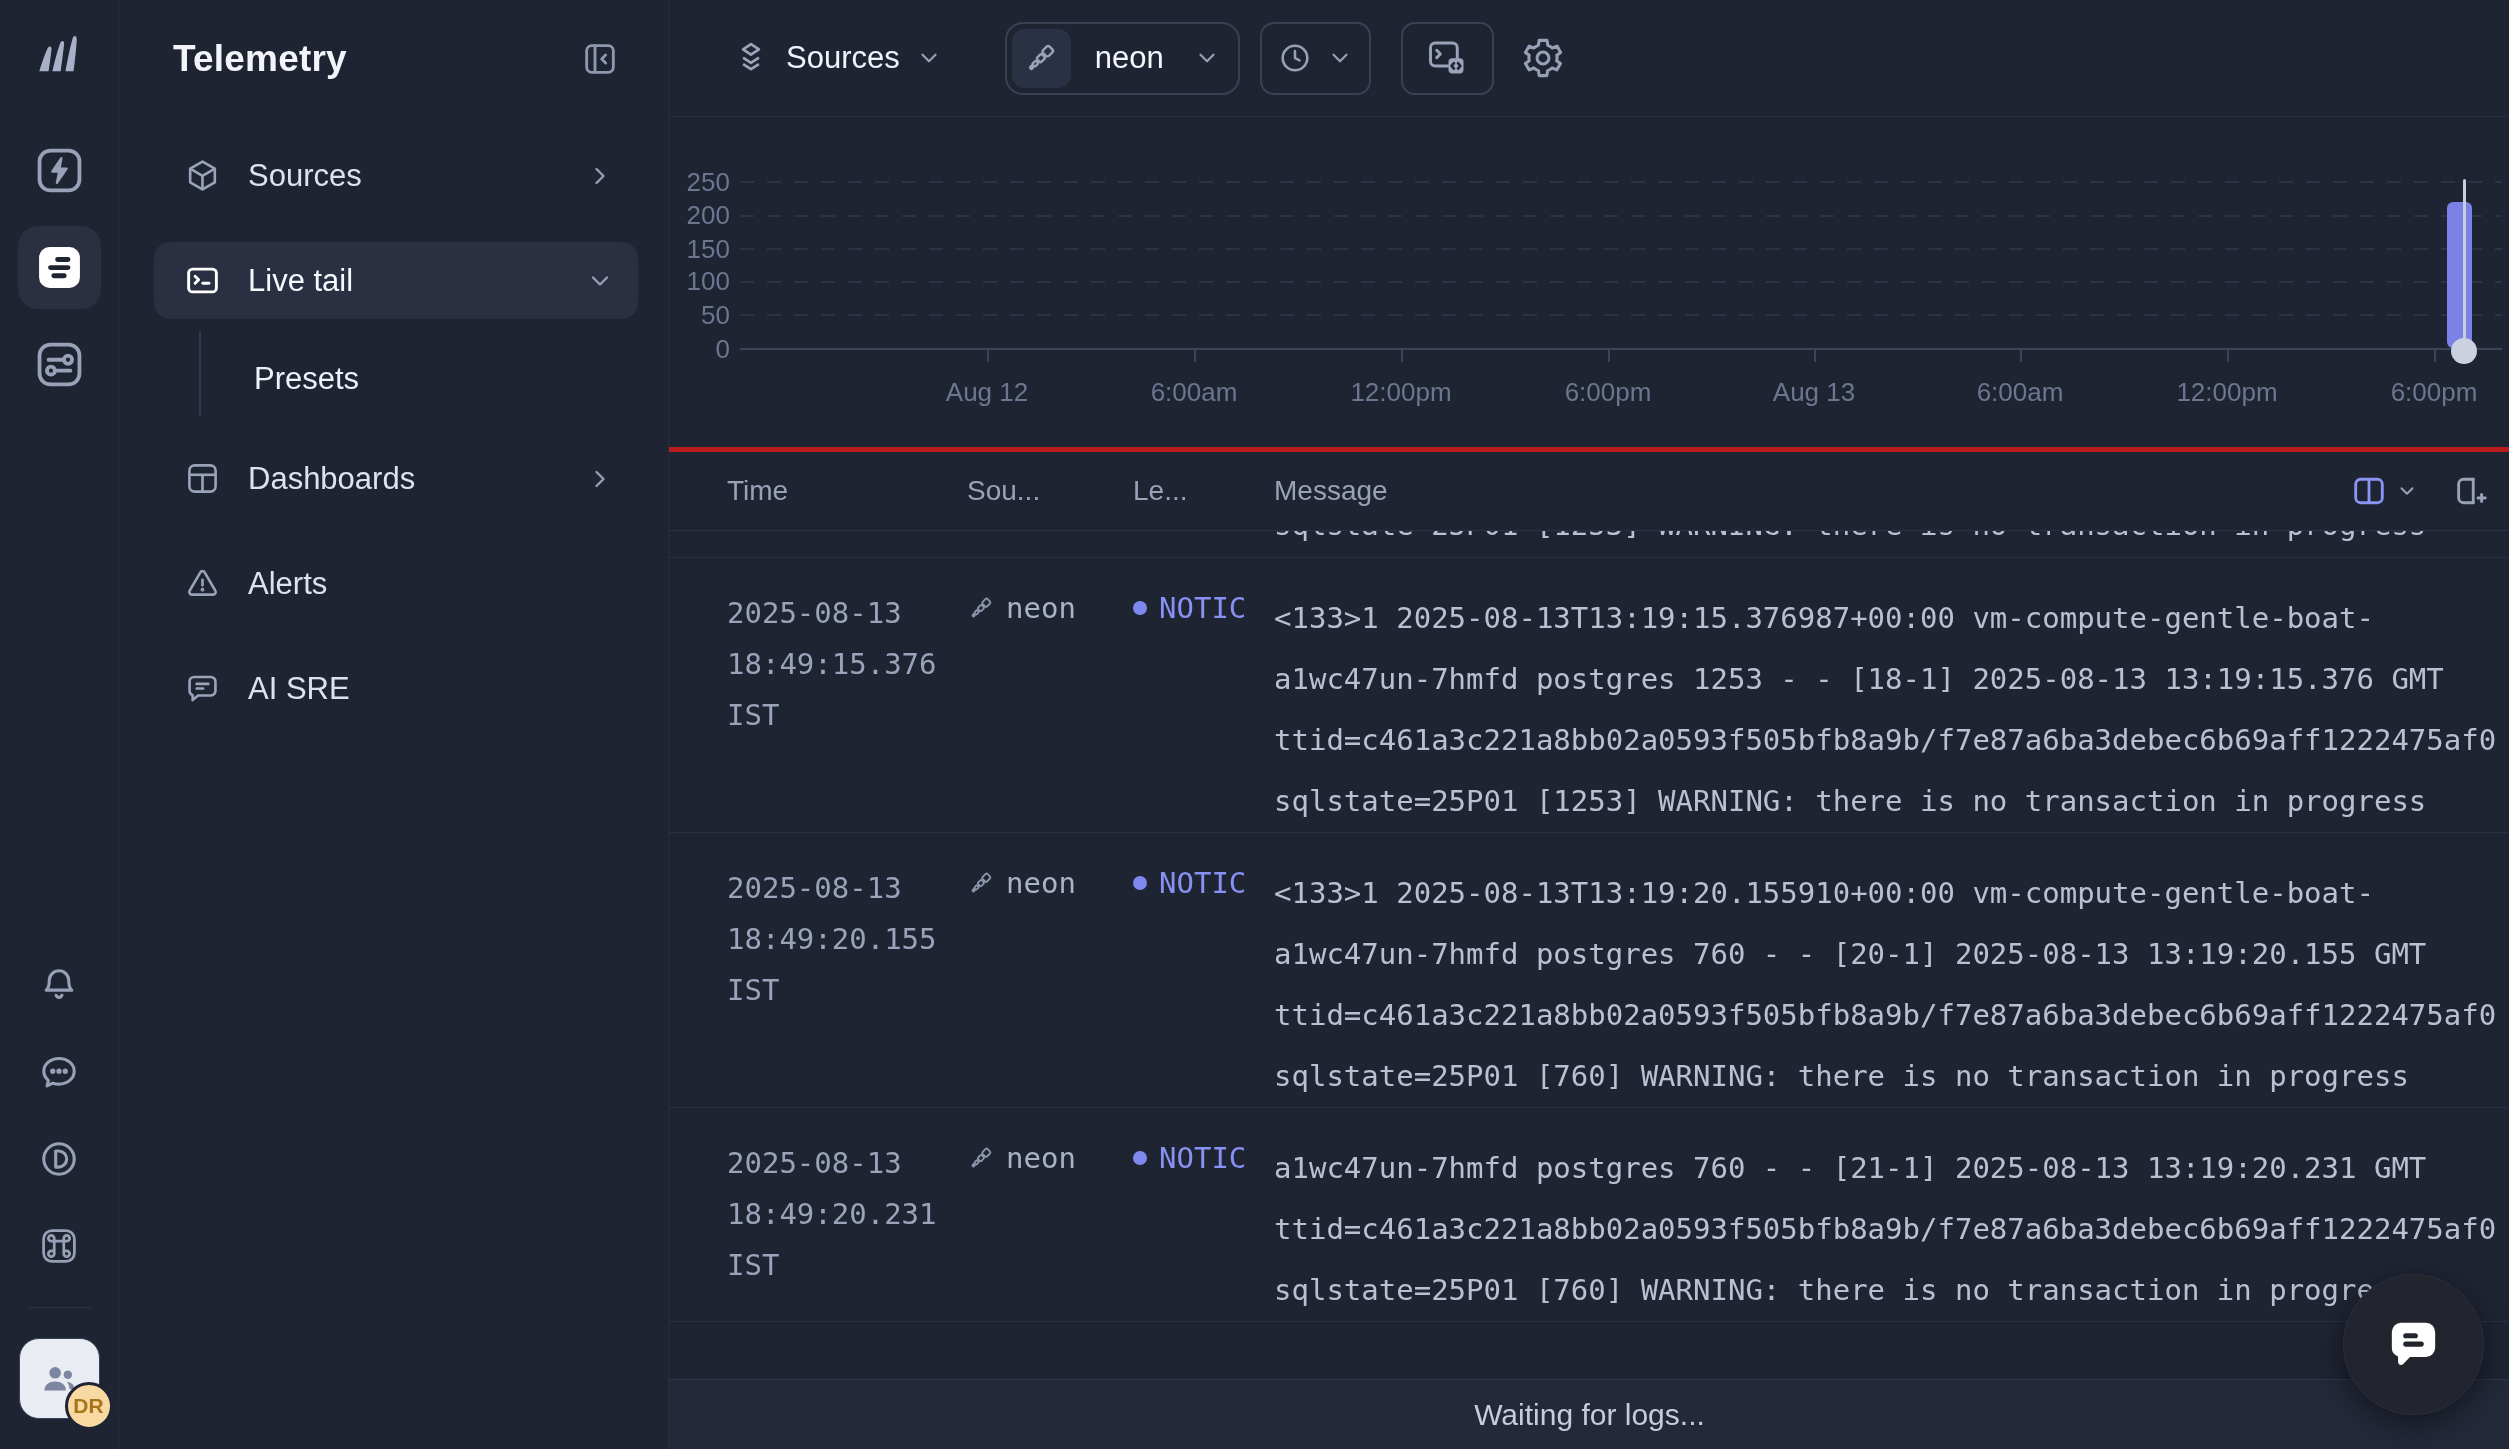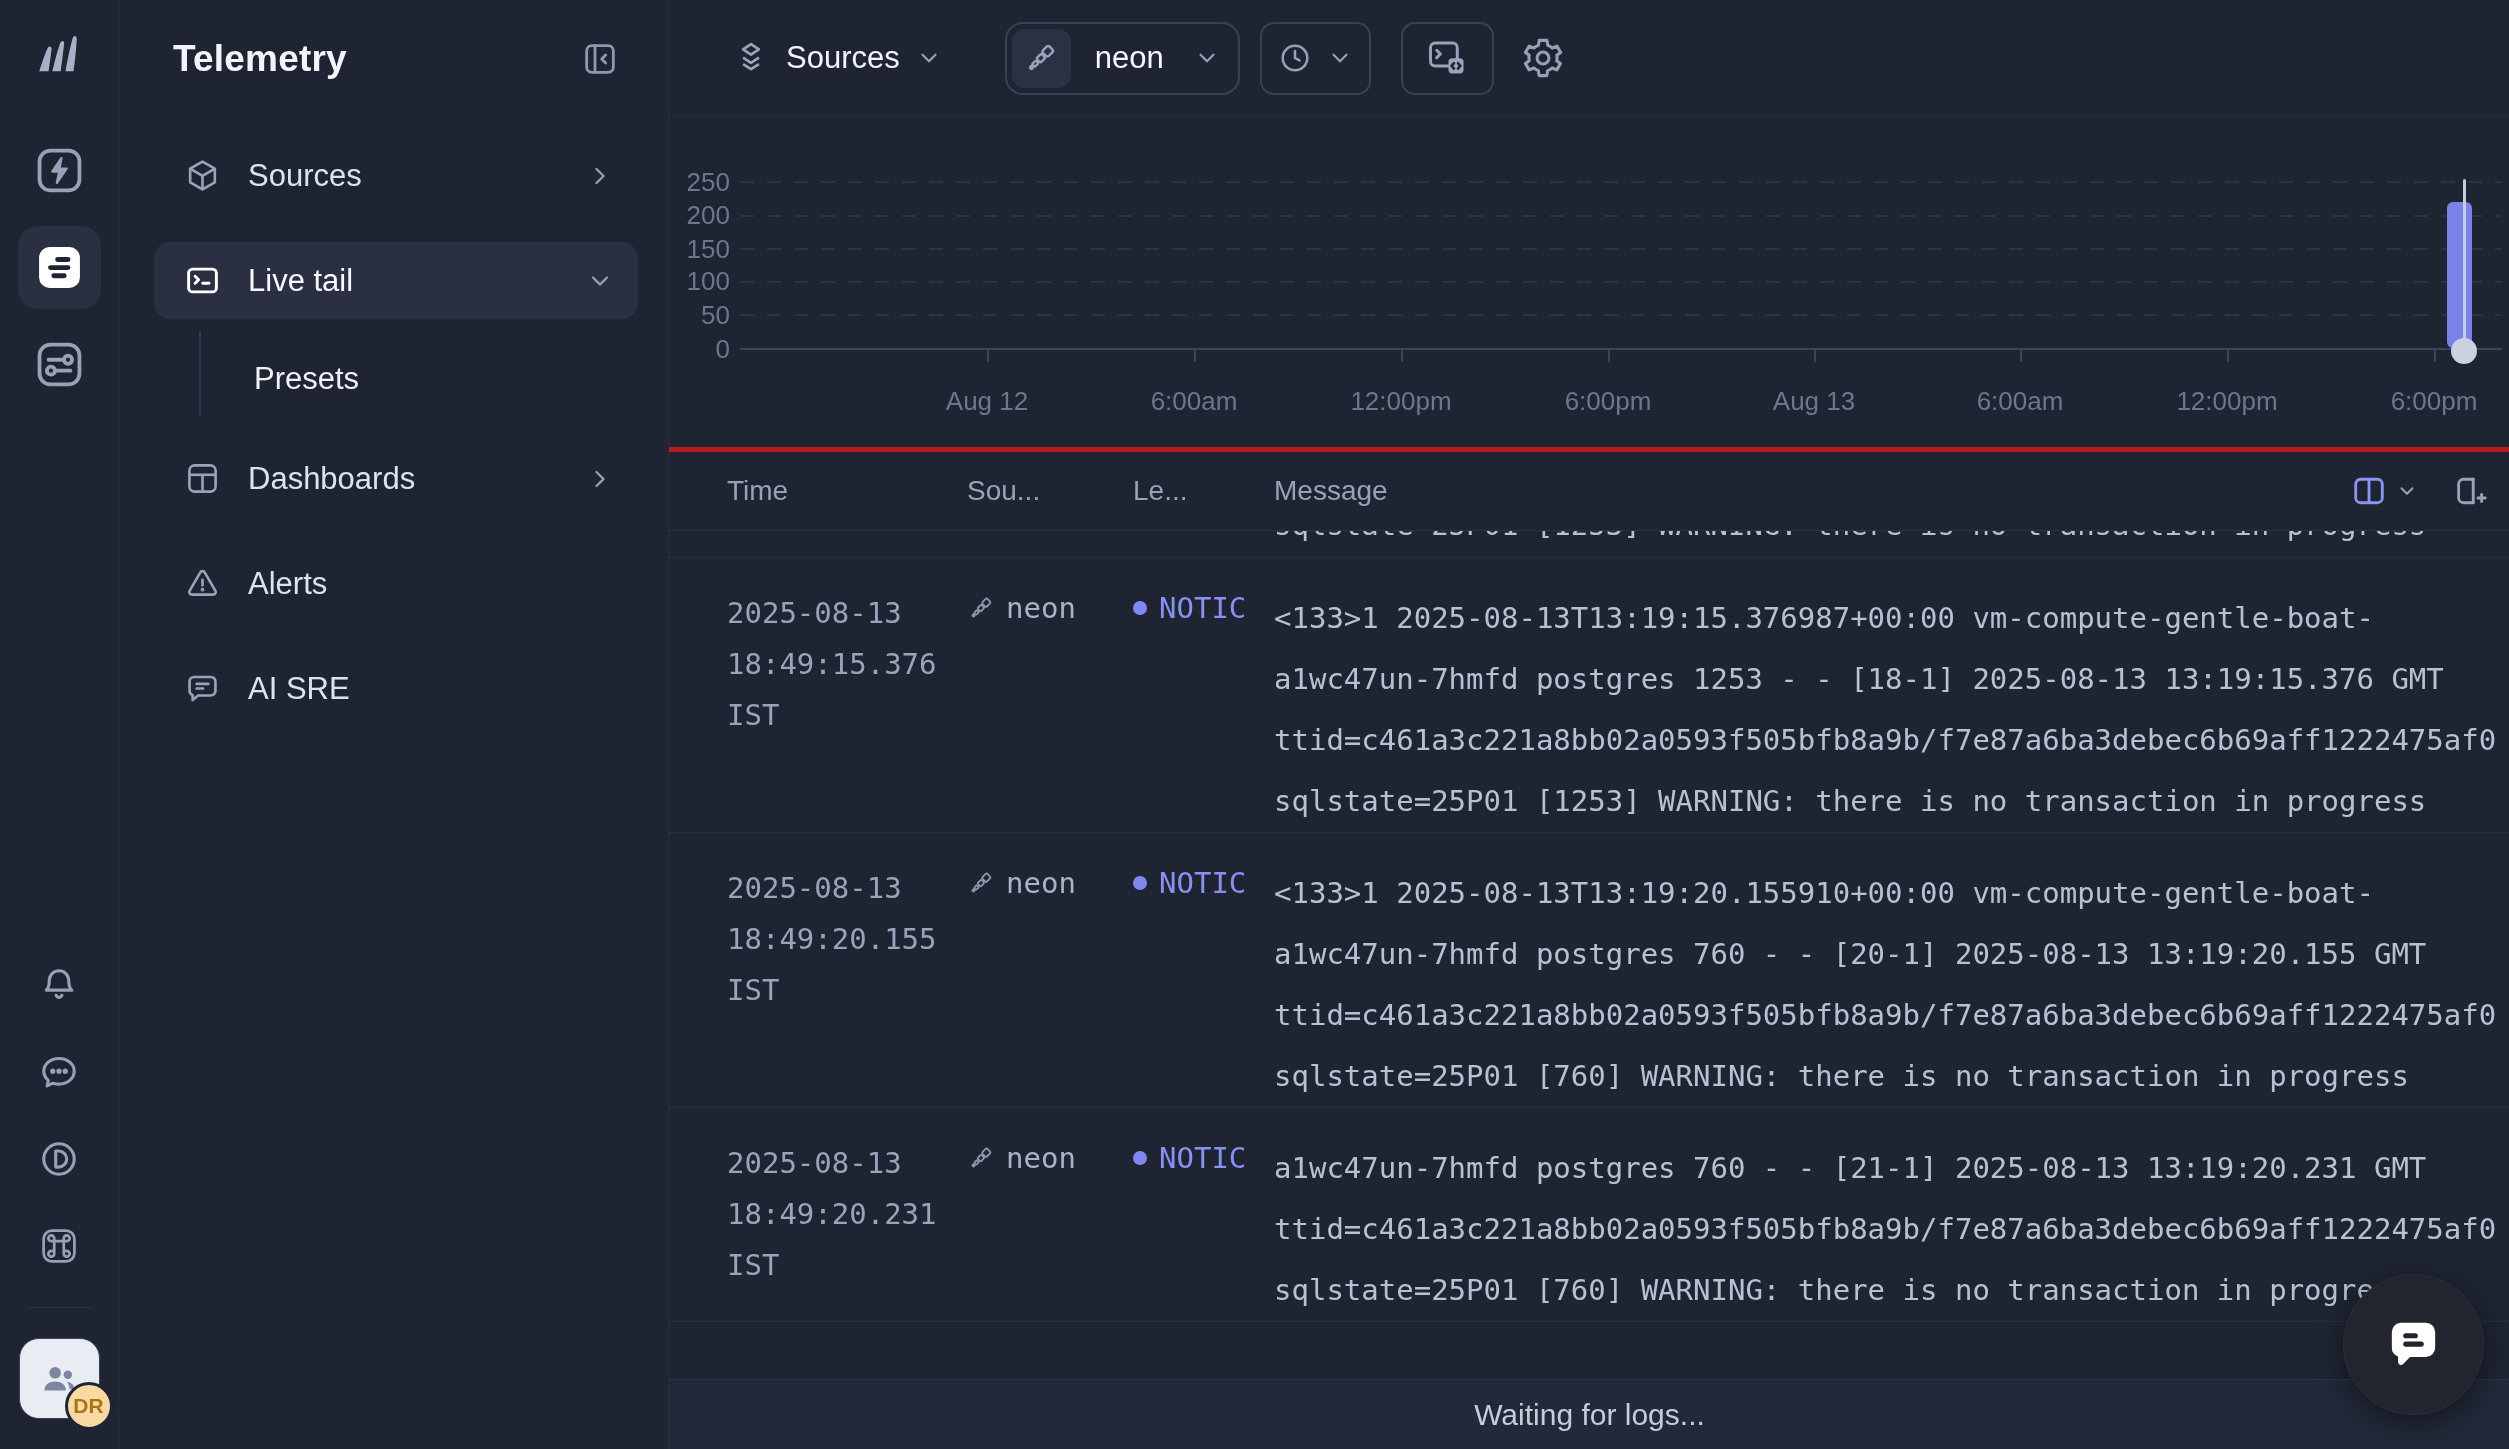--- a/index.html
+++ b/index.html
@@ -85,21 +85,21 @@
   .gear-btn { margin-left:26px; background:none; border:none; cursor:pointer; color:#97a0b6; }
   .gear-btn svg { width:46px; height:46px; }
 
   
   .chart { position:relative; height:330px; flex:0 0 330px; }
   .ytick { position:absolute; left:0; width:61px; text-align:right; font-size:26px; color:#6d7690; line-height:26px; }
   .gline { position:absolute; left:71px; width:1762px; height:2px;
     background-image:repeating-linear-gradient(90deg,#39405488 0 14px,transparent 14px 27px); }
   .baseline { position:absolute; left:71px; width:1762px; height:2px; background:#3c445a; top:231px; }
   .xtickmark { position:absolute; width:2px; height:12px; background:#3c445a; top:233px; }
-  .xtick { position:absolute; top:269px; transform:translateX(-50%); font-size:26px; color:#6d7690; }
+  .xtick { position:absolute; top:260px; transform:translateX(-50%); font-size:26px; color:#6d7690; }
   .bar { position:absolute; left:1778px; width:25px; top:85px; height:146px; background:#7a82e8; border-radius:6px; }
   .cursor-line { position:absolute; left:1794px; top:62px; width:3px; height:172px; background:#c9cede; border-radius:2px; }
   .cursor-dot { position:absolute; left:1782px; top:221px; width:26px; height:26px; border-radius:50%; background:#ccd1df; }
 
   
   .thead { height:84px; flex:0 0 84px; border-top:5px solid #b91c1c; border-bottom:1px solid #2b3142; display:flex;
     align-items:center; padding-left:58px; position:relative; }
   .th { font-size:28px; color:#9aa2b8; }
   .th-time { width:240px; } .th-src { width:166px; } .th-lvl { width:141px; }
   .thead-actions { position:absolute; right:20px; top:0; bottom:0; display:flex; align-items:center; gap:34px; }

